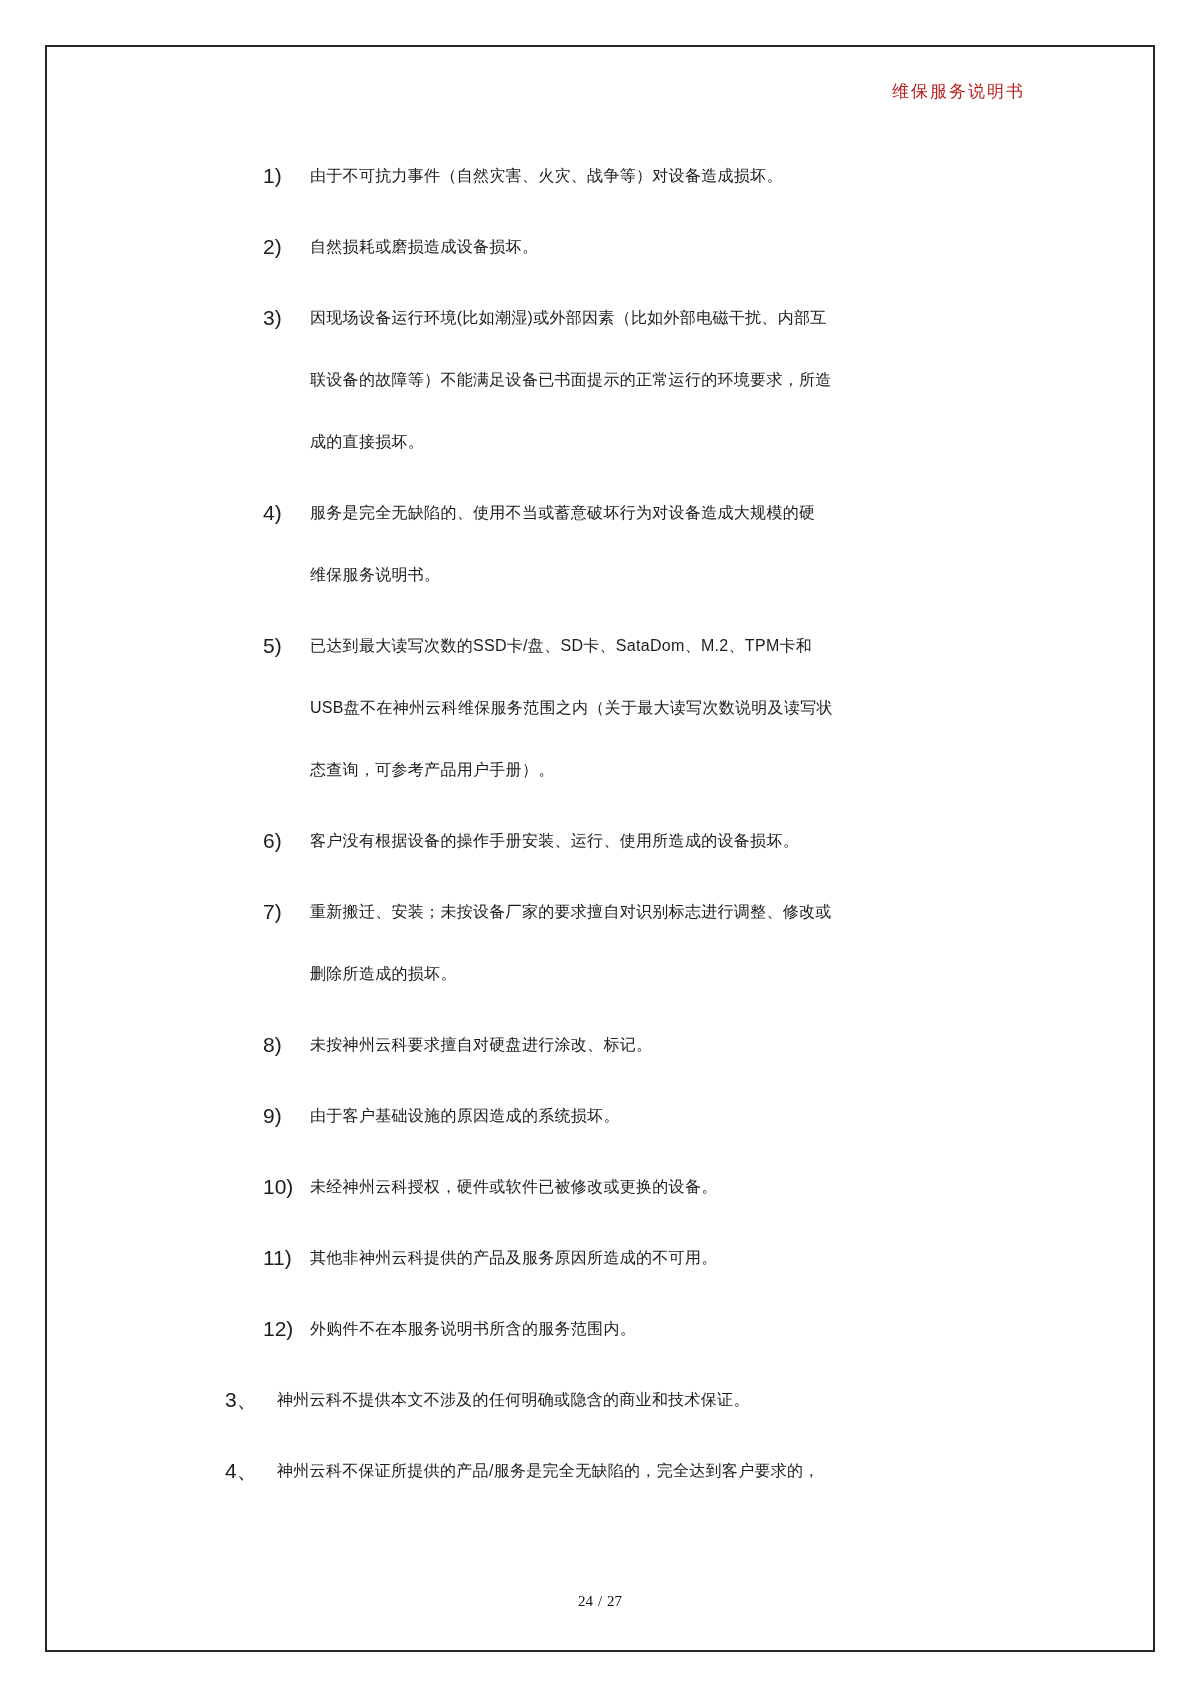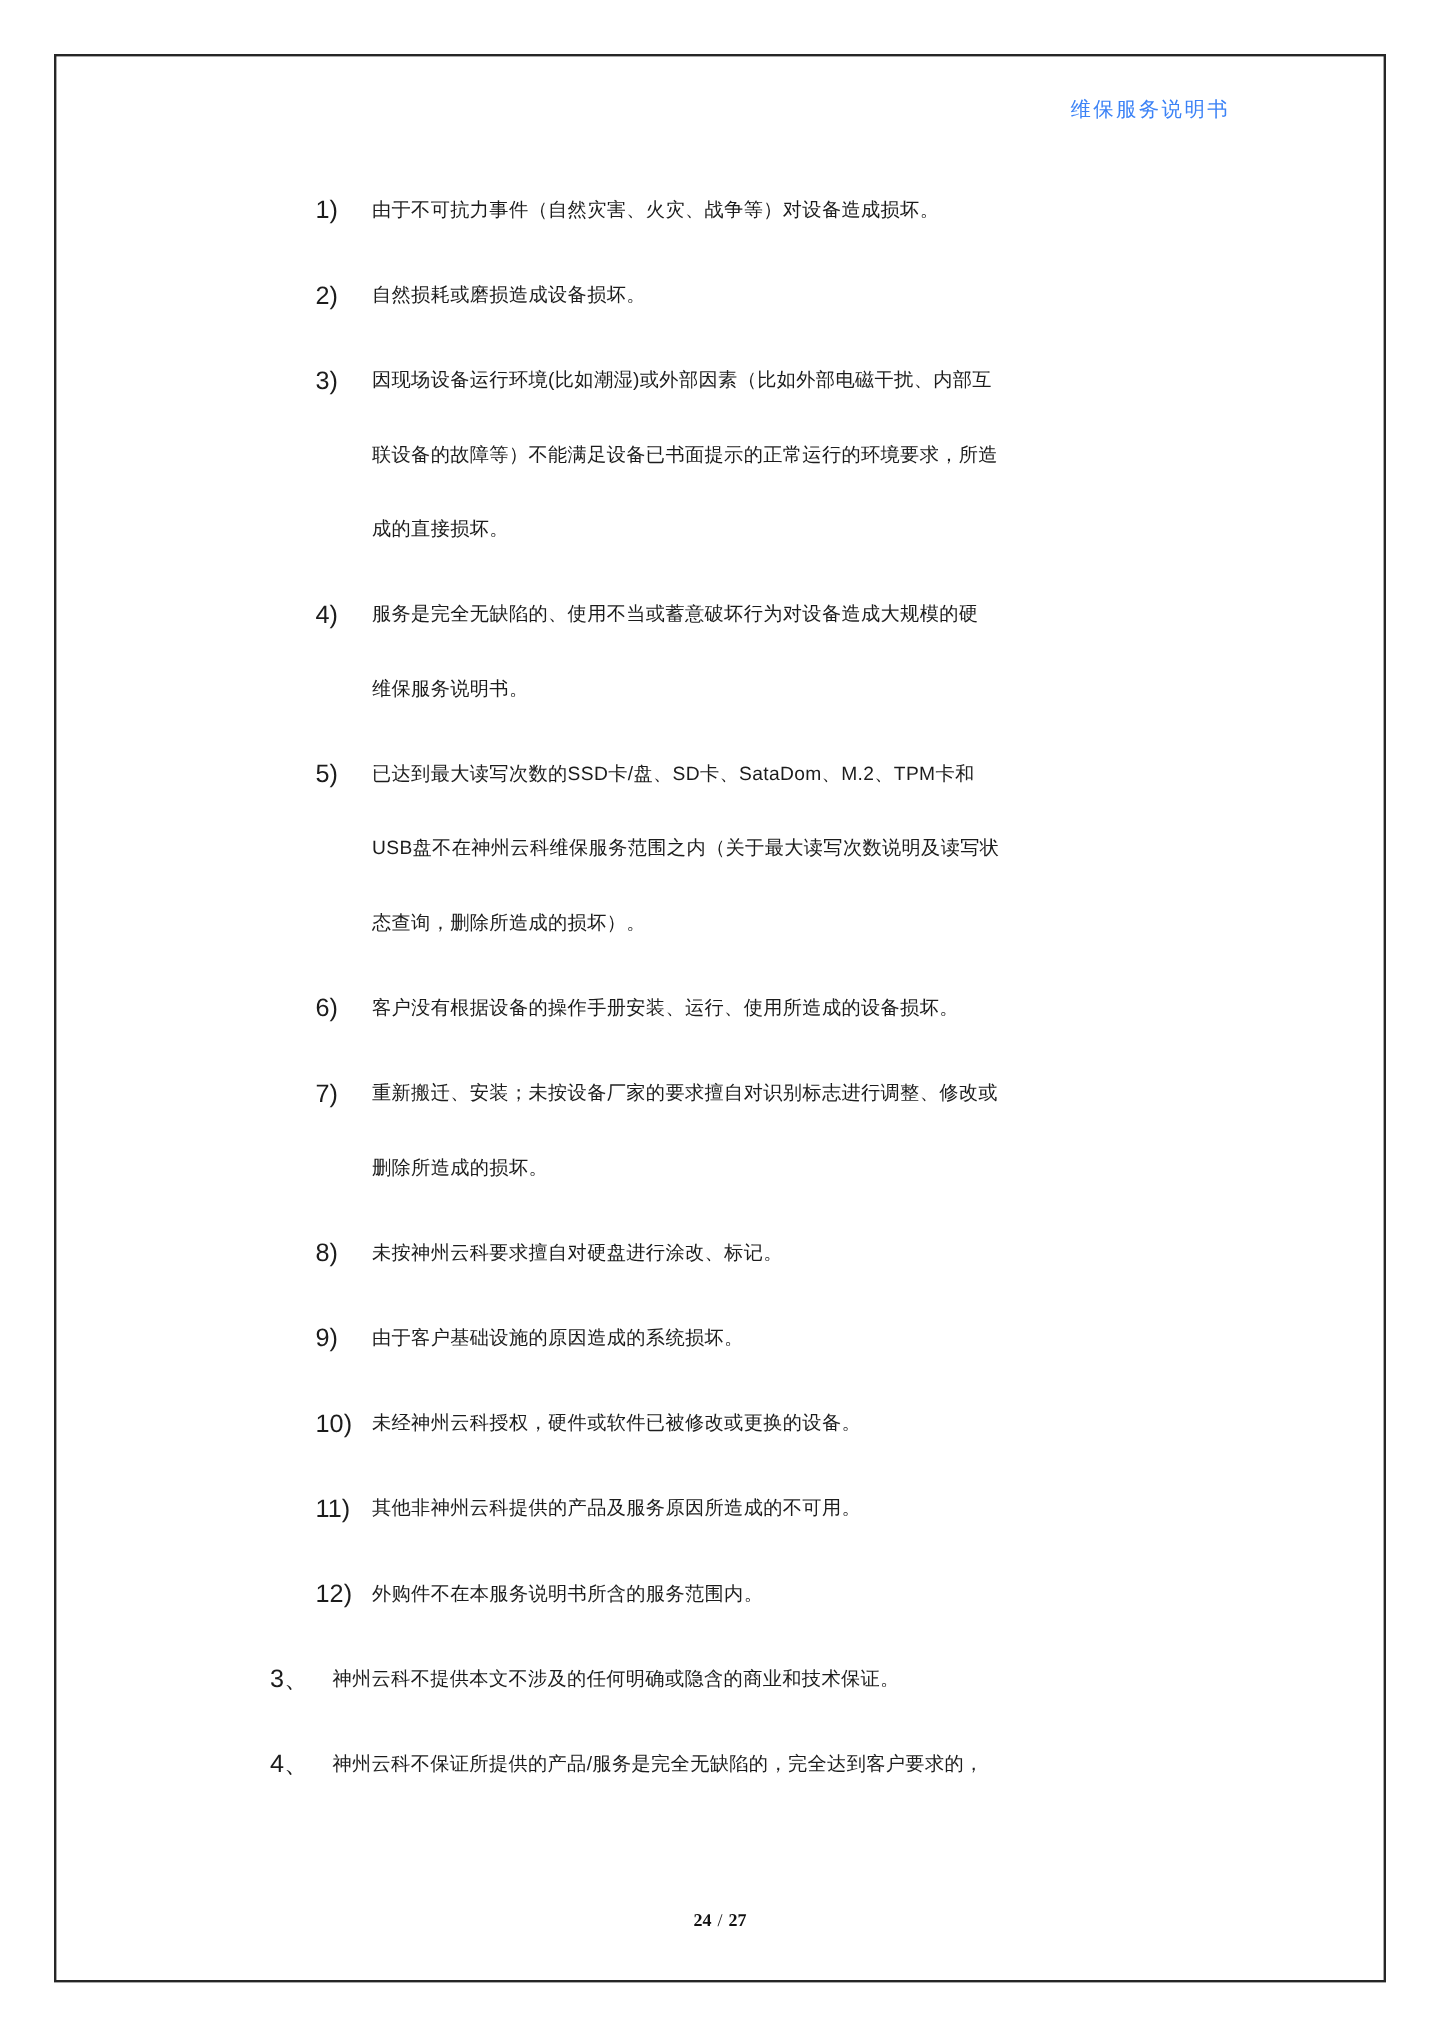--- a/index.html
+++ b/index.html
@@ -17,21 +17,21 @@
     left:45px;top:45px;right:45px;bottom:46px;
     border:2px solid #262626;
     pointer-events:none;
   }
   .header-title{
     position:absolute;
     top:80px;right:175px;
     font-family:Liberation Mono, monospace;
     font-size:17px;
     letter-spacing:2px;
-    color:#3b82f6;
+    color:#b91c1c;
     white-space:nowrap;
   }
   .content{
     position:absolute;
     left:225px;top:145px;width:755px;
   }
   .item{display:flex;margin-bottom:9px;}
   .item.sub{margin-left:38px;}
   .item .num{
     flex:none;
@@ -51,21 +51,21 @@
   }
   .footer{
     position:absolute;
     left:0;right:0;
     top:1593px;
     text-align:center;
     font-family:"Liberation Serif", serif;
     font-size:15px;
     color:#111111;
   }
-  .footer .pg-num{font-weight:bold;}
+  .footer .pg-num{font-weight:normal;}
   .footer .pg-sep{font-weight:normal;margin:0 5px;}
 </style>
 </head>
 <body>
 
 <div class="page">
   <div class="frame"></div>
 
   <div class="header-title">维保服务说明书</div>
 
@@ -95,21 +95,21 @@
         <div class="txt">
           <div class="line">服务是完全无缺陷的、使用不当或蓄意破坏行为对设备造成大规模的硬</div>
           <div class="line">维保服务说明书。</div>
         </div>
       </div>
       <div class="item sub">
         <div class="num">5)</div>
         <div class="txt">
           <div class="line">已达到最大读写次数的SSD卡/盘、SD卡、SataDom、M.2、TPM卡和</div>
           <div class="line">USB盘不在神州云科维保服务范围之内（关于最大读写次数说明及读写状</div>
-          <div class="line">态查询，删除所造成的损坏）。</div>
+          <div class="line">态查询，可参考产品用户手册）。</div>
         </div>
       </div>
       <div class="item sub">
         <div class="num">6)</div>
         <div class="txt">
           <div class="line">客户没有根据设备的操作手册安装、运行、使用所造成的设备损坏。</div>
         </div>
       </div>
       <div class="item sub">
         <div class="num">7)</div>

